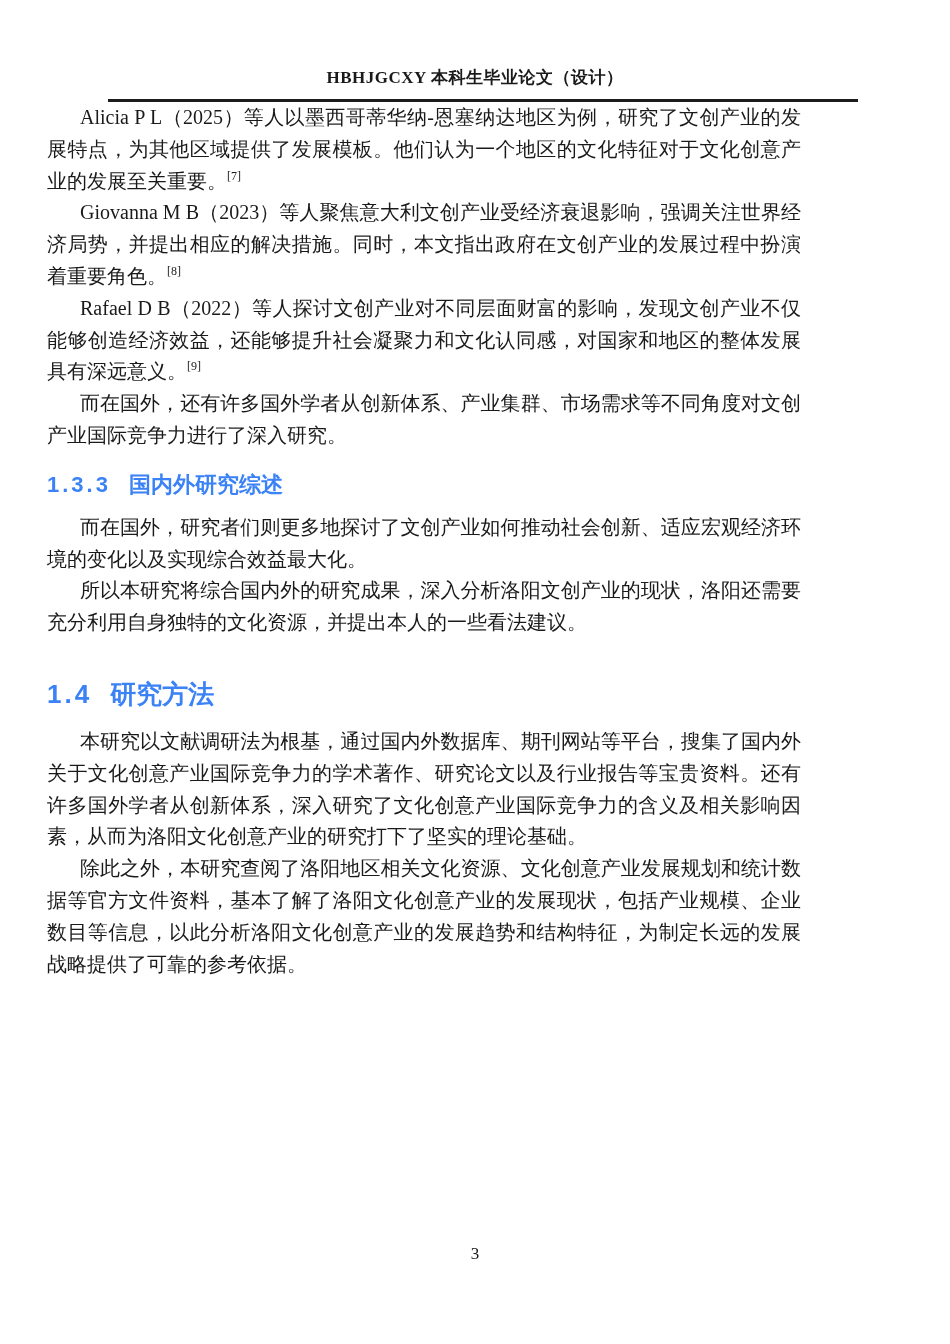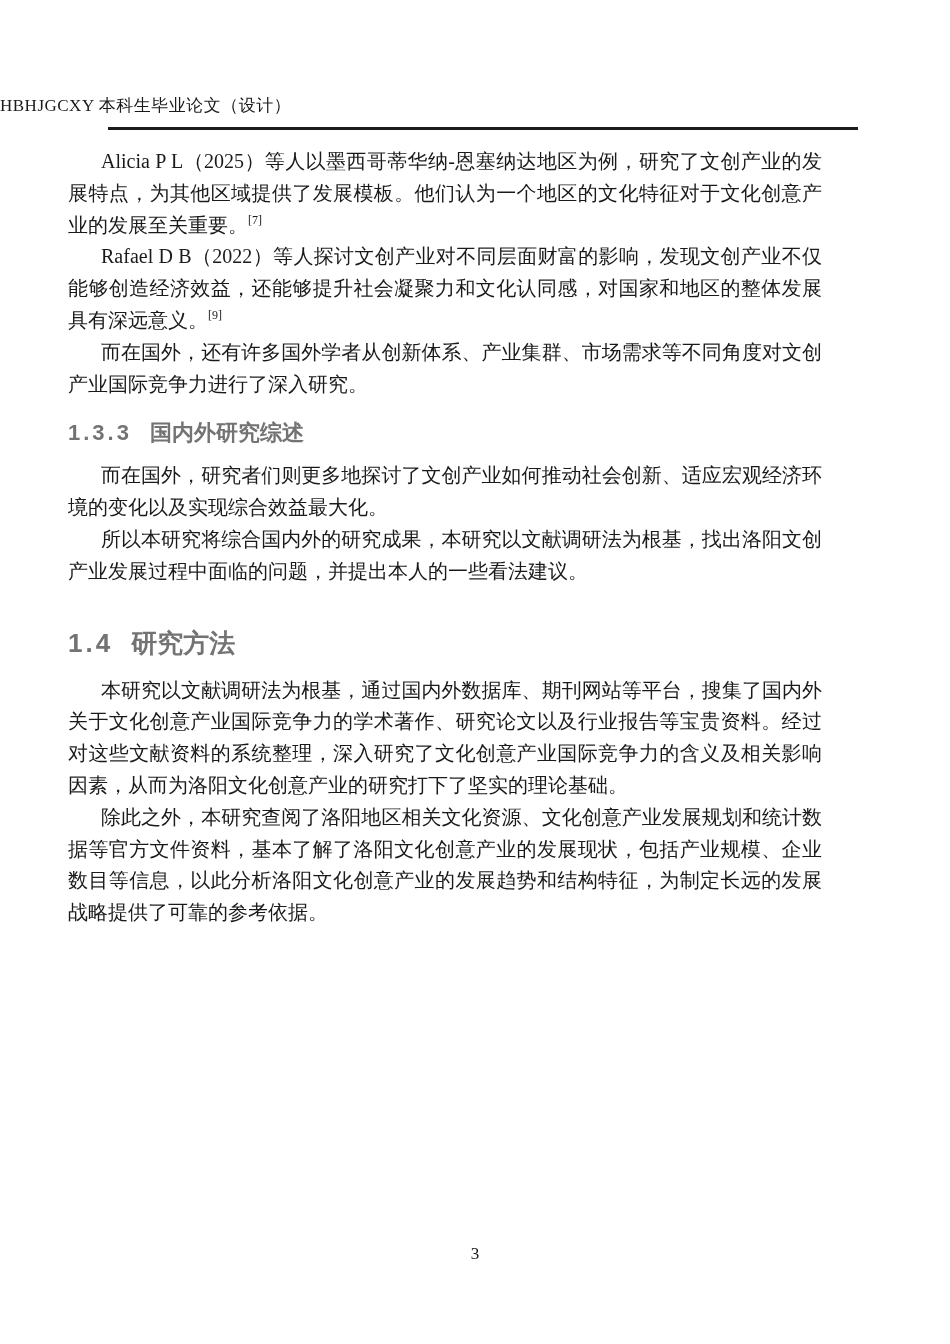--- a/index.html
+++ b/index.html
@@ -8,57 +8,58 @@
     position: relative;
     width: 950px;
     height: 1344px;
     margin: 0 auto;
     background: #ffffff;
     color: #1a1a1a;
     font-family: "Liberation Serif", "DejaVu Serif", serif;
     overflow: hidden;
   }
   .page-header {
-    padding-top: 96px;
+    padding-top: 68px;
+    text-align: center;
+    font-weight: bold;
   }
   .page-header .header-title {
     font-size: 17px;
     line-height: 20px;
     color: #1a1a1a;
     letter-spacing: 0.5px;
   }
   .header-rule {
     width: 750px;
     margin: 11px auto 0 108px;
     border: none;
     border-top: 3px solid #1c1c1c;
   }
   .content {
     width: 754px;
-    margin-left: 68px;
-    padding-top: 16px;
+    margin-left: 47px;
     text-align: justify;
   }
   .content p.body-para {
     font-size: 20px;
     line-height: 31.8px;
     text-indent: 33px;
     text-align: justify;
     text-justify: inter-ideograph;
   }
   .content p.body-para sup.ref {
     font-size: 12px;
     line-height: 0;
     vertical-align: super;
     letter-spacing: 0;
   }
   h2.section-heading, h3.section-heading {
     font-family: "Liberation Sans", "DejaVu Sans", sans-serif;
     font-weight: bold;
-    color: #737373;
+    color: #3b82f6;
     text-align: left;
   }
   h3.section-heading {           
     font-size: 22px;
     line-height: 26px;
     margin-top: 20px;
     margin-bottom: 14px;
   }
   h2.section-heading {           
     font-size: 26px;
@@ -89,37 +90,38 @@
 
   <div class="page-header">
     <span class="header-title">HBHJGCXY 本科生毕业论文（设计）</span>
   </div>
   <hr class="header-rule">
 
   <div class="content">
 
     <p class="body-para"><span>Alicia P L（2025）等人以墨西哥蒂华纳-恩塞纳达地区为例，研究了文创产业的发展特点，为其他区域提供了发展模板。他们认为一个地区的文化特征对于文化创意产业的发展至关重要。</span><sup class="ref">[7]</sup></p>
 
+    <p class="body-para"><span>Giovanna M B（2023）等人聚焦意大利文创产业受经济衰退影响，强调关注世界经济局势，并提出相应的解决措施。同时，本文指出政府在文创产业的发展过程中扮演着重要角色。</span><sup class="ref">[8]</sup></p>
 
     <p class="body-para"><span>Rafael D B（2022）等人探讨文创产业对不同层面财富的影响，发现文创产业不仅能够创造经济效益，还能够提升社会凝聚力和文化认同感，对国家和地区的整体发展具有深远意义。</span><sup class="ref">[9]</sup></p>
 
     <p class="body-para"><span>而在国外，还有许多国外学者从创新体系、产业集群、市场需求等不同角度对文创产业国际竞争力进行了深入研究。</span></p>
 
 
     <h3 class="section-heading"><span class="sec-num">1.3.3</span><span class="sec-title">国内外研究综述</span></h3>
 
 
     <p class="body-para"><span>而在国外，研究者们则更多地探讨了文创产业如何推动社会创新、适应宏观经济环境的变化以及实现综合效益最大化。</span></p>
 
 
-    <p class="body-para"><span>所以本研究将综合国内外的研究成果，本研究以文献调研法为根基，找出洛阳文创产业发展过程中面临的问题，并提出本人的一些看法建议。</span></p>
+    <p class="body-para"><span>所以本研究将综合国内外的研究成果，深入分析洛阳文创产业的现状，洛阳还需要充分利用自身独特的文化资源，并提出本人的一些看法建议。</span></p>
 
     <h2 class="section-heading"><span class="sec-num">1.4</span><span class="sec-title">研究方法</span></h2>
 
-    <p class="body-para"><span>本研究以文献调研法为根基，通过国内外数据库、期刊网站等平台，搜集了国内外关于文化创意产业国际竞争力的学术著作、研究论文以及行业报告等宝贵资料。经过对这些文献资料的系统整理，深入研究了文化创意产业国际竞争力的含义及相关影响因素，从而为洛阳文化创意产业的研究打下了坚实的理论基础。</span></p>
+    <p class="body-para"><span>本研究以文献调研法为根基，通过国内外数据库、期刊网站等平台，搜集了国内外关于文化创意产业国际竞争力的学术著作、研究论文以及行业报告等宝贵资料。还有许多国外学者从创新体系，深入研究了文化创意产业国际竞争力的含义及相关影响因素，从而为洛阳文化创意产业的研究打下了坚实的理论基础。</span></p>
 
     <p class="body-para"><span>除此之外，本研究查阅了洛阳地区相关文化资源、文化创意产业发展规划和统计数据等官方文件资料，基本了解了洛阳文化创意产业的发展现状，包括产业规模、企业数目等信息，以此分析洛阳文化创意产业的发展趋势和结构特征，为制定长远的发展战略提供了可靠的参考依据。</span></p>
 
   </div>
 
   <div class="page-footer">
     <span class="page-number">3</span>
   </div>
 
 </div>

